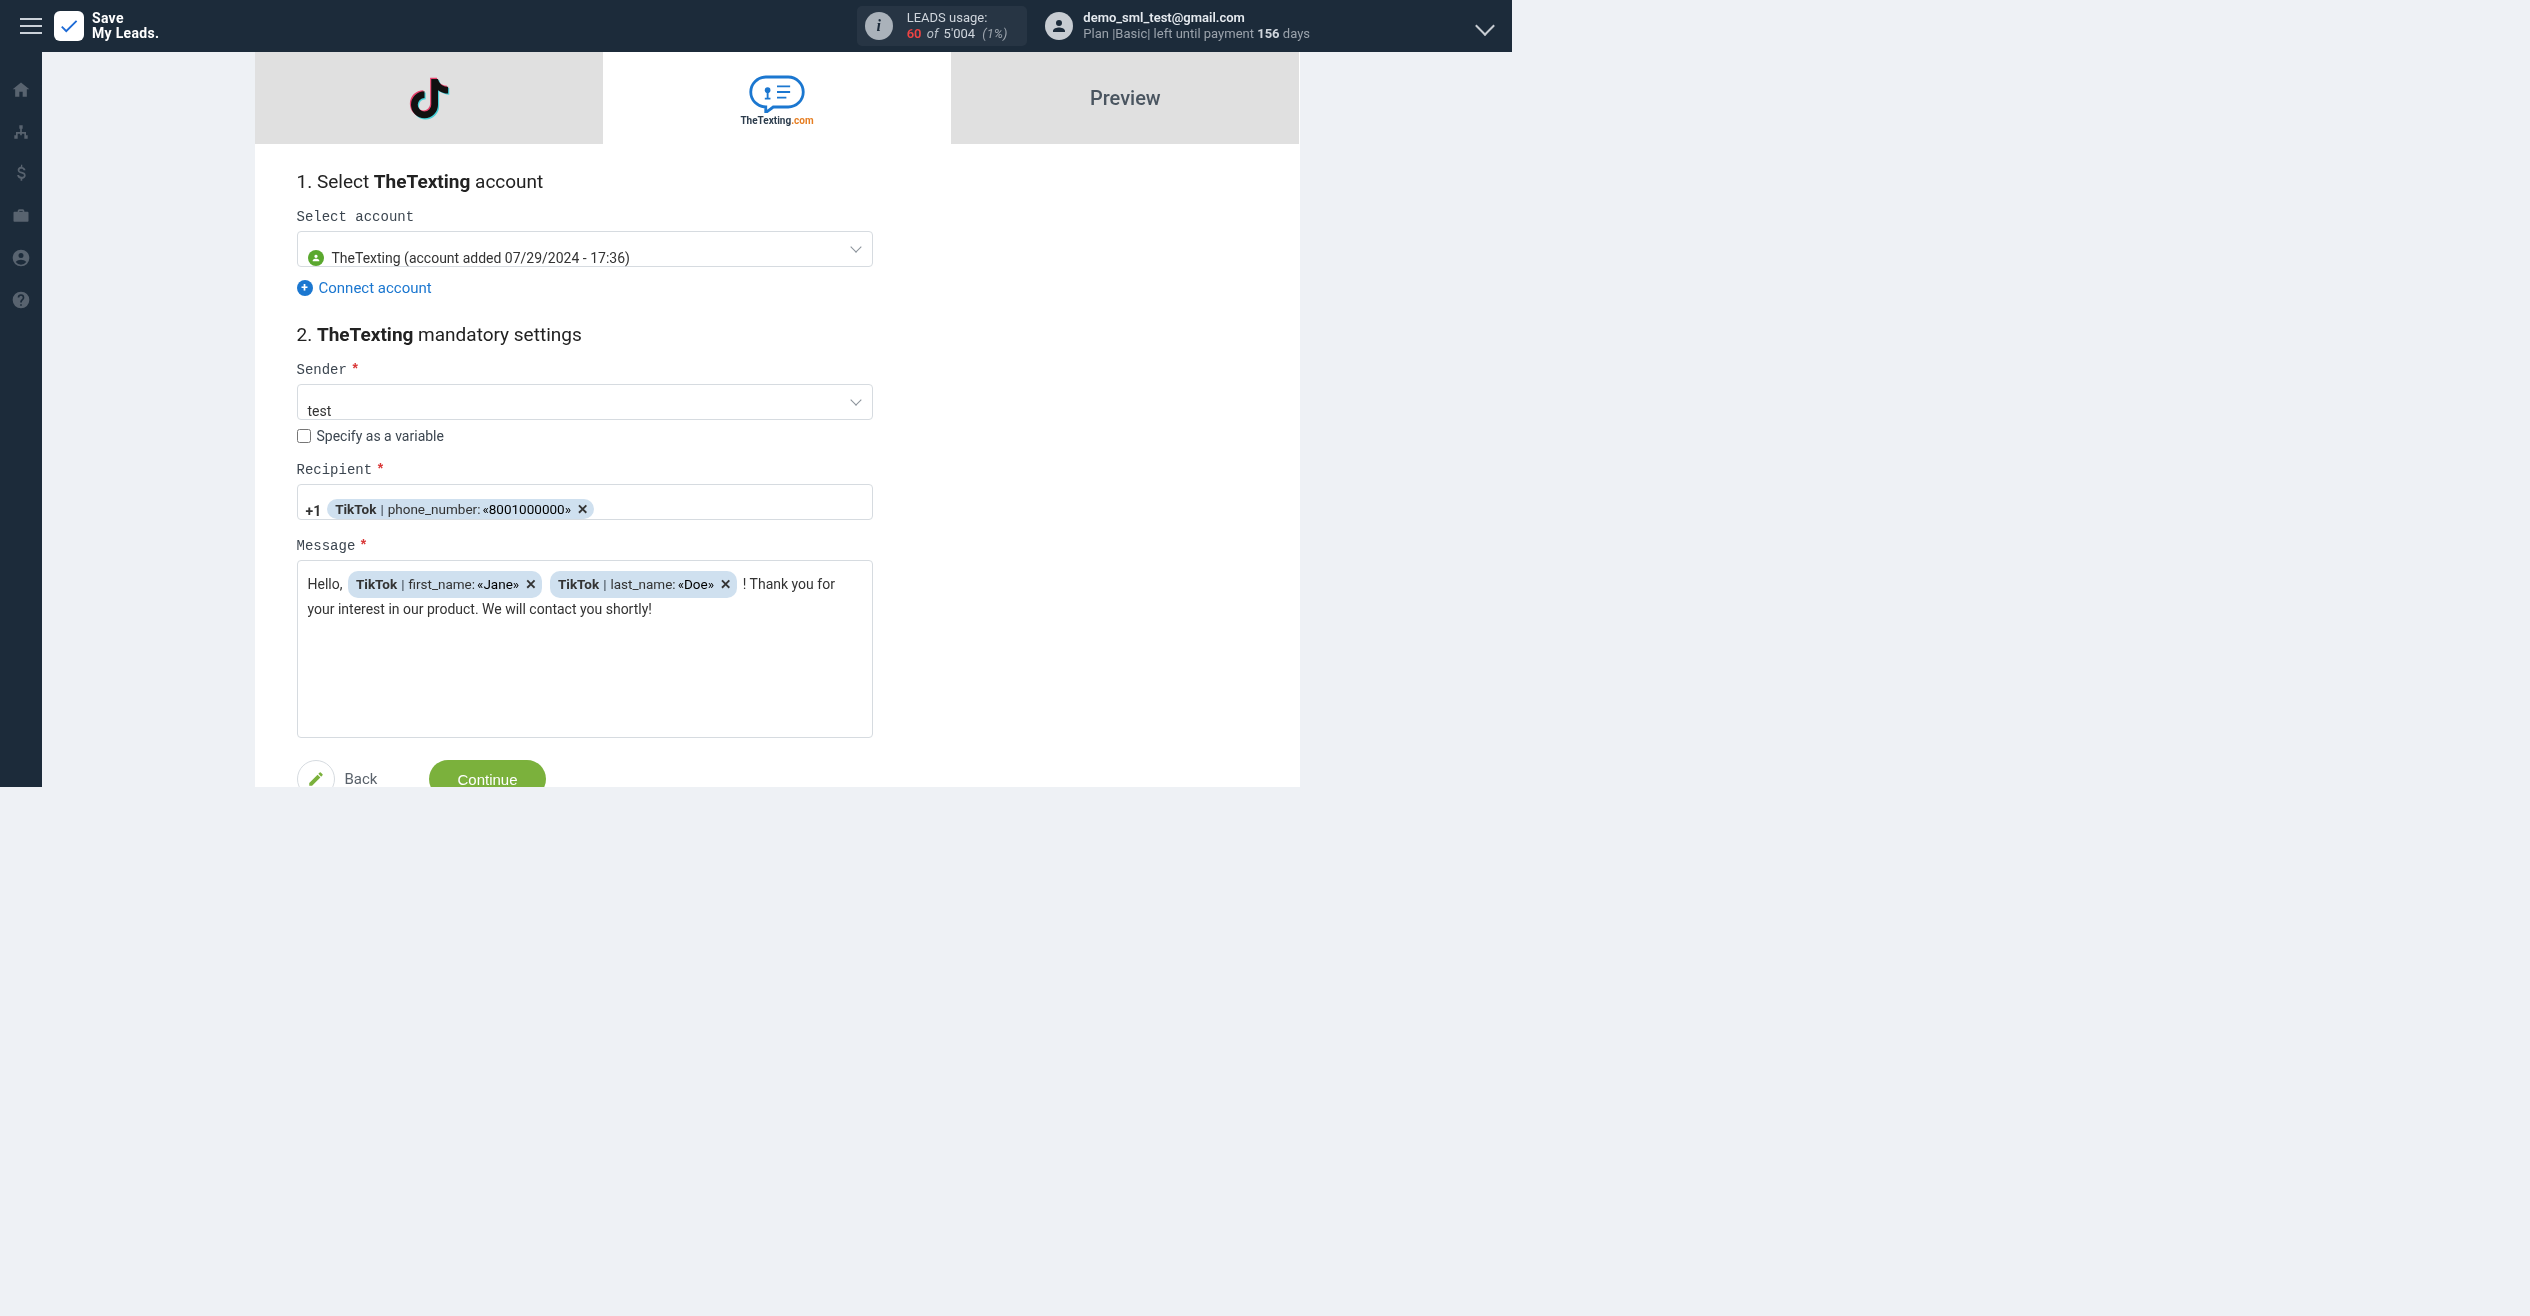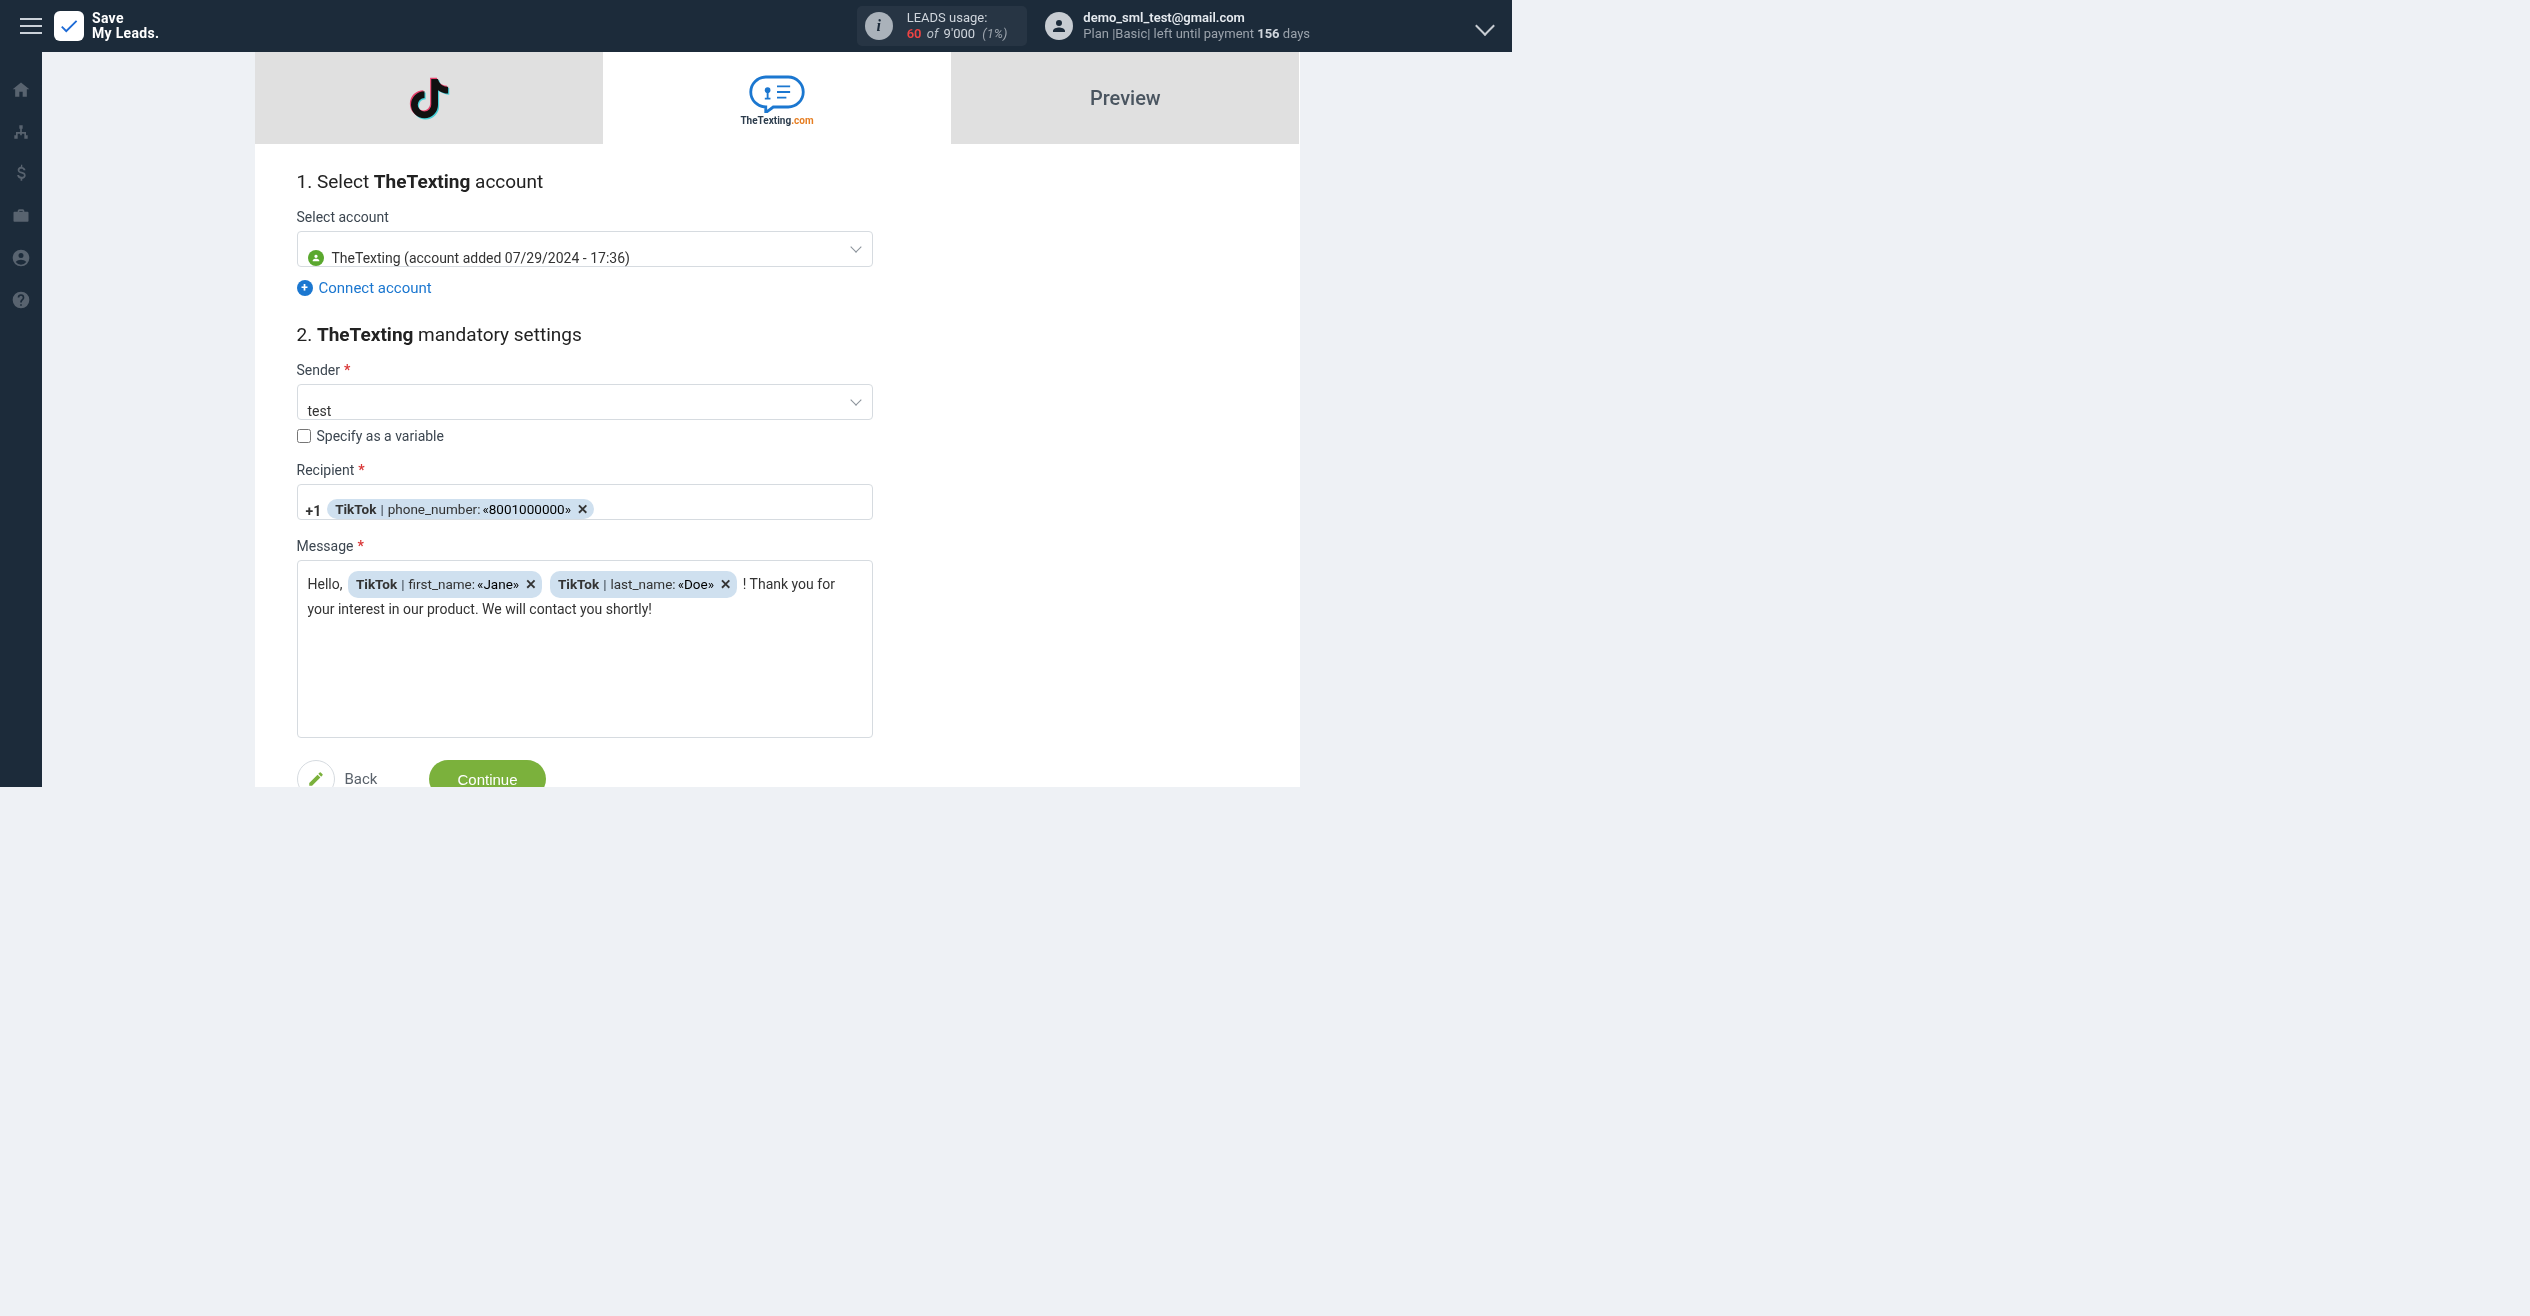--- a/index.html
+++ b/index.html
@@ -130,21 +130,21 @@
   .tab.active { background: #fff; }
   .tab svg, .tab .icon-img { display: block; }
   .tiktok-wrap { position: relative; width: 54px; height: 54px; }
   .thetexting-wrap { display: flex; flex-direction: column; align-items: center; gap: 2px; }
   .thetexting-label { font-size: 10px; font-weight: 700; color: #2d3d4d; }
   .thetexting-label .com { color: #e67e22; }
 
   .content { padding: 26px 42px 30px; }
   .section-title { font-size: 19px; color: #222; margin-bottom: 16px; }
   .section-title .bold { font-weight: 700; }
-  .field-label { font-size: 14px; color: #3c4650; margin-bottom: 6px; display: flex; align-items: center; gap: 4px; }
+  .field-label { font-size: 14px; color: #3c4650; margin-bottom: 6px; display: flex; align-items: center; gap: 4px; font-family: Liberation Mono, monospace; }
   .req { color: #d93838; font-weight: 700; }
   .select, .input-box, .textarea-box {
     width: 576px;
     border: 1px solid #d6dbe0;
     border-radius: 4px;
     background: #fff;
     font-size: 14px;
     color: #333;
     display: flex; align-items: flex-end;
     position: relative;
@@ -232,21 +232,21 @@
   </div>
 
   <div class="top-right">
     <div class="usage-box">
       <div class="info-circle">i</div>
       <div class="usage-lines">
         <div class="usage-label">LEADS usage:</div>
         <div>
           <span class="usage-current">60</span>
           <span class="usage-of">of</span>
-          <span class="usage-limit">9'000</span>
+          <span class="usage-limit">5'004</span>
           <span class="usage-pct">(1%)</span>
         </div>
       </div>
     </div>
 
     <div class="user-box">
       <div class="avatar-circle">
         <svg viewBox="0 0 24 24">
             <path d="M12 12a4 4 0 1 0-4-4 4 4 0 0 0 4 4zm0 2c-3 0-8 1.5-8 4.5V20h16v-1.5c0-3-5-4.5-8-4.5z"></path>
           </svg>

